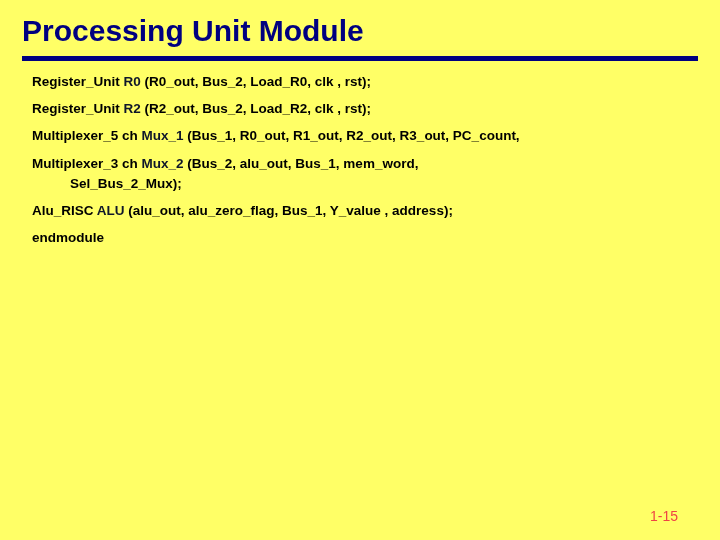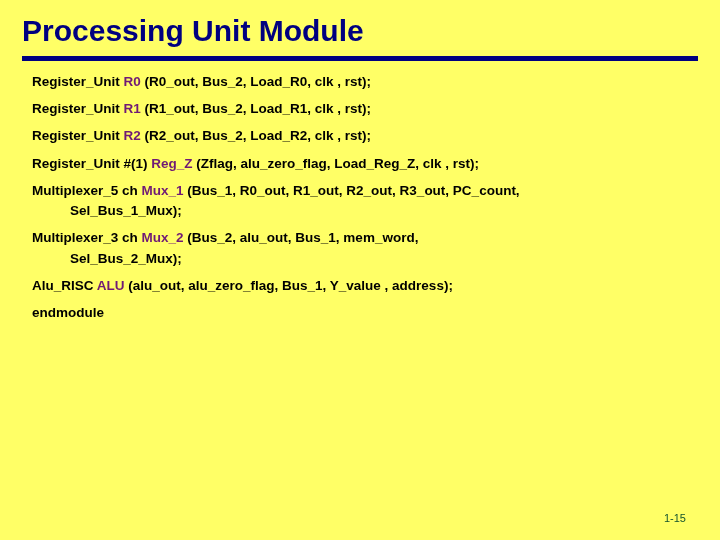--- a/index.html
+++ b/index.html
@@ -30,54 +30,51 @@
     font-weight: bold;
     color: #000;
     margin-bottom: 9px;
     line-height: 1.35;
   }
   .code-line.indent-cont {
     padding-left: 38px;
     margin-top: -7px;
   }
   .inst {
-    color: #701a75;
+    color: #0f172a;
     margin-top: 26px;
   }
   .footer {
     position: absolute;
     bottom: 16px;
-    right: 34px;
-    font-size: 11px;
-    color: #14532d;
+    right: 42px;
+    font-size: 14px;
+    color: #ef4444;
   }
 </style>
 </head>
 <body>
 
 <div class="title">Processing Unit Module</div>
 <div class="title-underline"></div>
 
 <div class="content">
 
   <div class="code-line"><span>Register_Unit  </span><span class="inst">R0</span><span> (R0_out, Bus_2, Load_R0, clk , rst);</span></div>
 
-  <div class="code-line"><span>Register_Unit  </span><span class="inst">R1</span><span> (R1_out, Bus_2, Load_R1, clk , rst);</span></div>
 
   <div class="code-line"><span>Register_Unit  </span><span class="inst">R2</span><span> (R2_out, Bus_2, Load_R2, clk , rst);</span></div>
 
 
 
-  <div class="code-line"><span>Register_Unit #(1)  </span><span class="inst">Reg_Z</span><span>  (Zflag, alu_zero_flag, Load_Reg_Z, clk , rst);</span></div>
 
 
 
 
   <div class="code-line"><span>Multiplexer_5 ch </span><span class="inst">Mux_1</span><span> (Bus_1, R0_out, R1_out, R2_out, R3_out, PC_count,</span></div>
-  <div class="code-line indent-cont"><span>Sel_Bus_1_Mux);</span></div>
 
   <div class="code-line"><span>Multiplexer_3 ch </span><span class="inst">Mux_2</span><span> (Bus_2, alu_out, Bus_1, mem_word,</span></div>
   <div class="code-line indent-cont"><span>Sel_Bus_2_Mux);</span></div>
 
   <div class="code-line"><span>Alu_RISC  </span><span class="inst">ALU</span><span> (alu_out, alu_zero_flag, Bus_1, Y_value , address);</span></div>
 
   <div class="code-line" style="margin-top:3px"><span>endmodule</span></div>
 
 </div>
 

